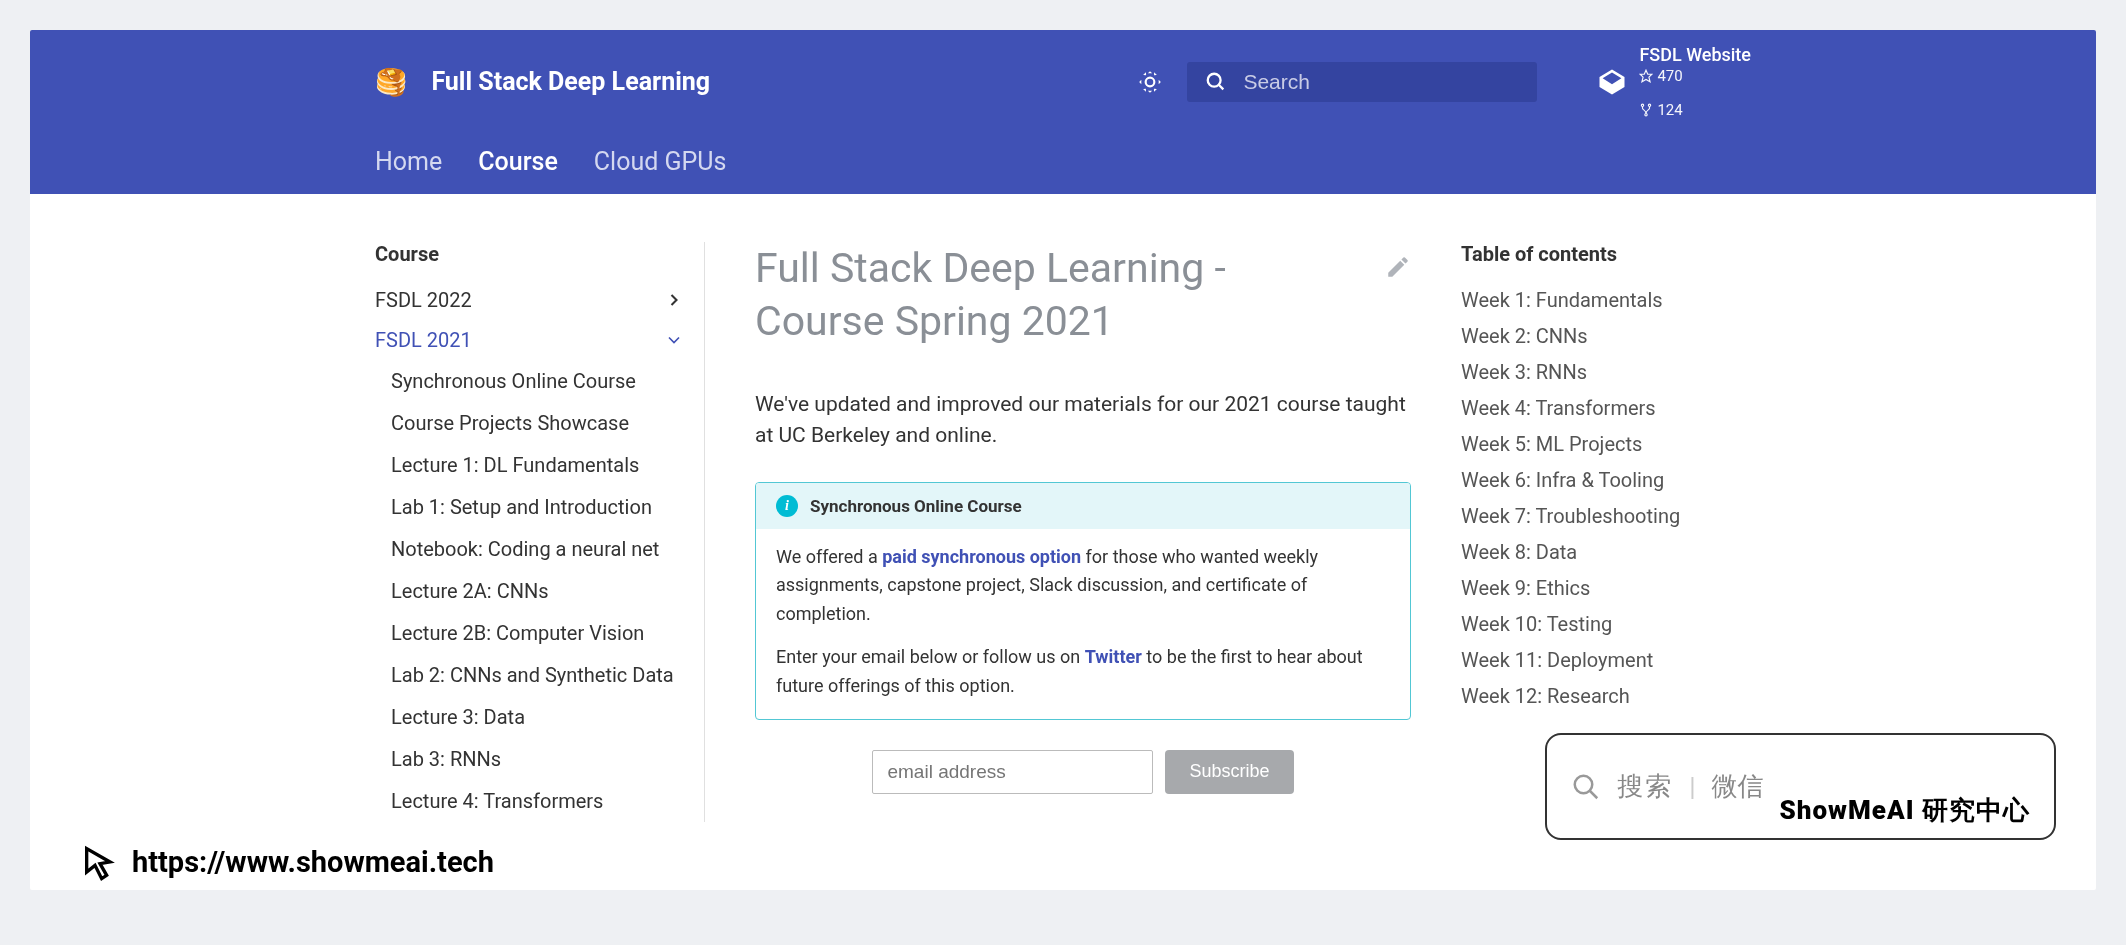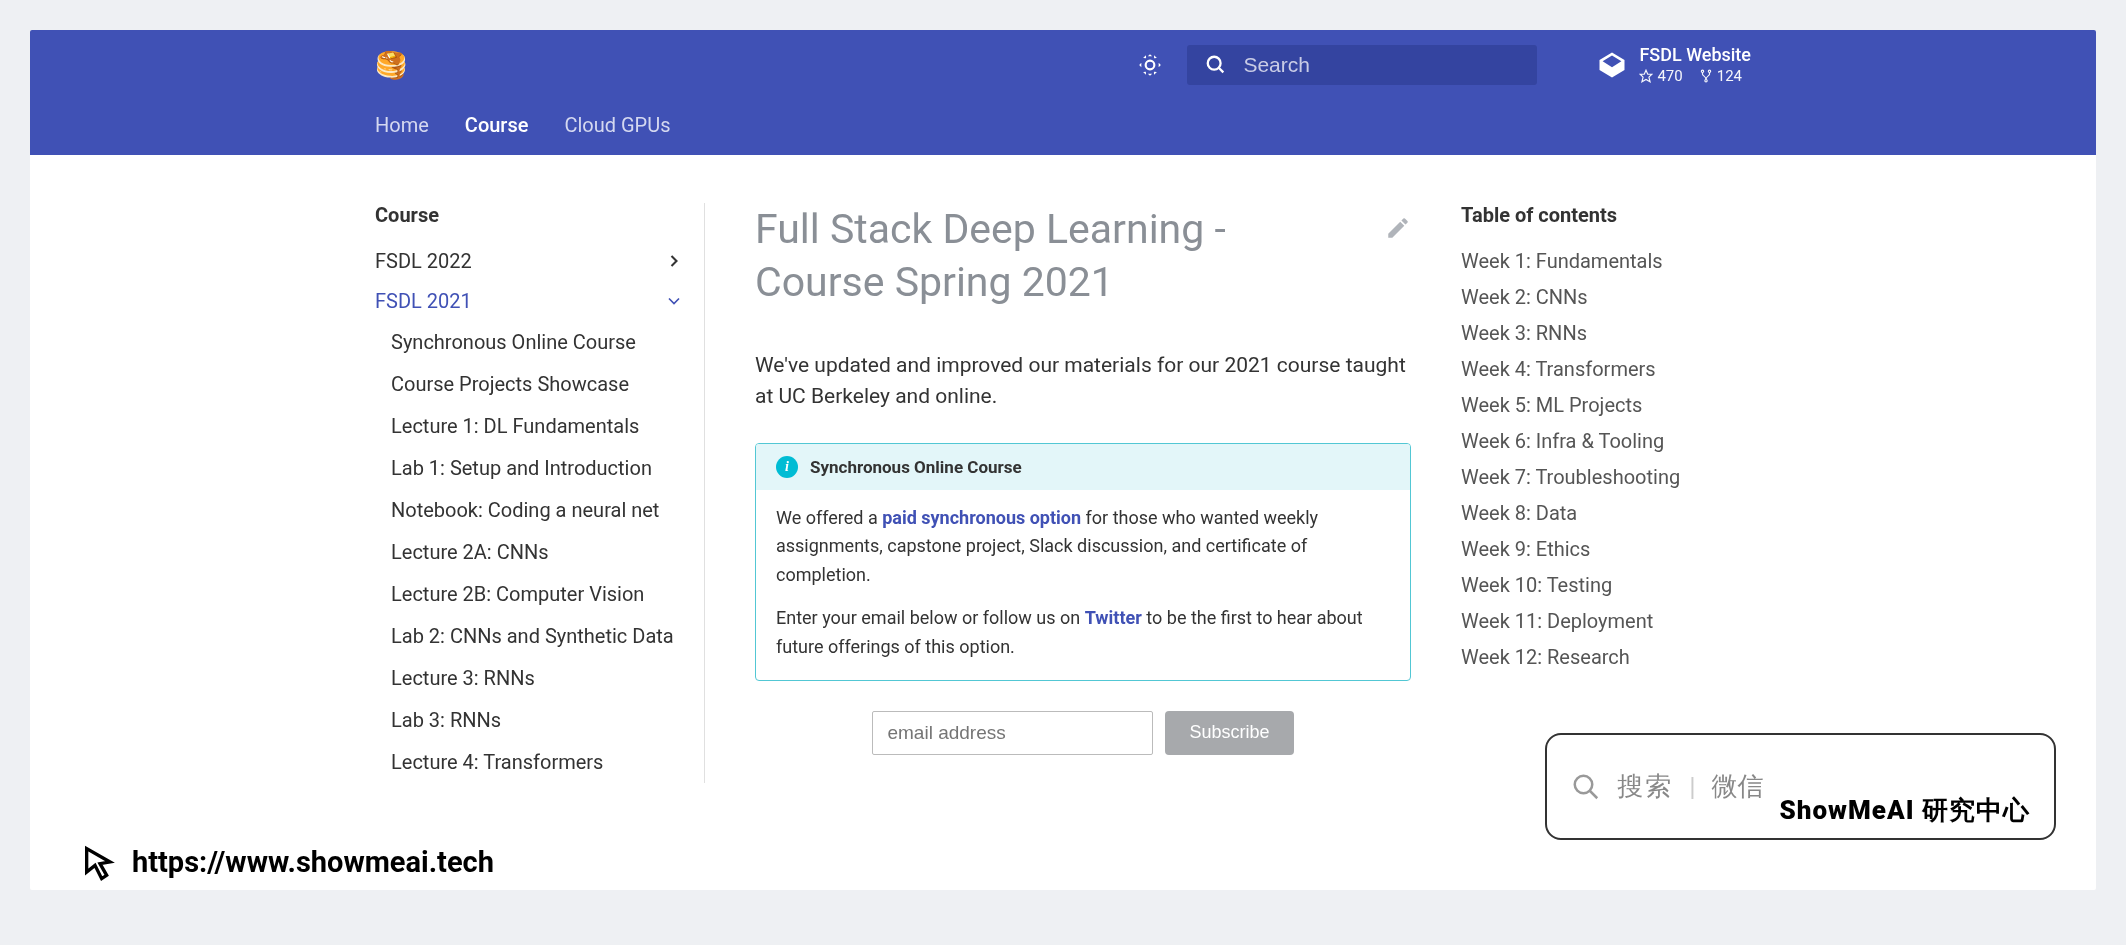--- a/index.html
+++ b/index.html
@@ -11,24 +11,24 @@
 .site-title { font-size: 25px; font-weight: 700; flex-shrink: 0; }
 .header-spacer { flex: 1; }
 .theme-toggle { margin-right: 24px; cursor: pointer; display: flex; align-items: center; }
 .search-box { background: #3444a0; display: flex; align-items: center; padding: 8px 18px; border-radius: 3px; width: 350px; margin-right: 60px; }
 .search-box input { background: transparent; border: none; color: #fff; font-size: 21px; outline: none; width: 100%; }
 .search-box input::placeholder { color: #c9cce6; }
 .search-icon { margin-right: 16px; }
 .repo-info { display: flex; align-items: center; gap: 12px; color: #fff; font-size: 16px; }
 .repo-meta { display: flex; flex-direction: column; }
 .repo-name { font-weight: 500; font-size: 18px; }
-.repo-stats { display: flex; gap: 16px; font-size: 15px; opacity: 0.95; margin-top: 2px; }
+.repo-stats { display: flex; gap: 16px; font-size: 15px; opacity: 0.95; margin-top: 2px; flex-direction: column; }
 .repo-stat { display: flex; align-items: center; gap: 4px; }
 .header-nav { display: flex; gap: 36px; padding: 14px 0 18px 0; max-width: 1680px; margin: 0 auto; padding-left: 152px; }
-.header-nav a { color: #d4d8f0; text-decoration: none; font-size: 20px; cursor: pointer; }
+.header-nav a { color: #d4d8f0; text-decoration: none; font-size: 25px; cursor: pointer; }
 .header-nav a.active { color: #fff; font-weight: 500; }
 .content-wrapper { display: flex; max-width: 1680px; margin: 0 auto; padding: 0 152px; gap: 50px; padding-top: 48px; }
 .sidebar { width: 330px; flex-shrink: 0; border-right: 1px solid #e0e0e0; padding-right: 20px; }
 .sidebar-heading { font-size: 20px; font-weight: 700; margin-bottom: 14px; }
 .nav-item { display: flex; align-items: center; justify-content: space-between; padding: 8px 0; font-size: 20px; color: #333; cursor: pointer; }
 .nav-item.active { color: #4051b5; }
 .nav-sub { padding-left: 16px; }
 .nav-sub .nav-item { font-size: 20px; padding: 7px 0; line-height: 1.4; }
 .chevron { width: 20px; height: 20px; }
 .main { flex: 1; min-width: 0; }
@@ -61,20 +61,21 @@
 .bottom-url { font-size: 29px; font-weight: 700; color: #000; }
 svg { display: block; }
 </style>
 </head>
 <body>
 
 <div class="page-frame">
   <header class="header">
     <div class="header-top">
       <span class="logo-icon">🥞</span>
+      <span class="site-title">Full Stack Deep Learning</span>
       <div class="header-spacer"></div>
       <span class="theme-toggle">
         <svg width="26" height="26" viewBox="0 0 24 24" fill="#fff">
             <path d="M12 7a5 5 0 100 10 5 5 0 000-10zm0 8a3 3 0 110-6 3 3 0 010 6zM12 2l2 2h-4l2-2zm0 20l-2-2h4l-2 2zM4 10l-2 2 2 2v-4zm16 0v4l2-2-2-2zM5.6 5.6l2.8.1-.1-2.8-2.7 2.7zm12.8 12.8l-2.8-.1.1 2.8 2.7-2.7zM18.4 5.6l-2.7-2.7.1 2.8 2.6-.1zM5.6 18.4l2.7 2.7-.1-2.8-2.6.1z"></path>
           </svg>
       </span>
       <div class="search-box">
         <span class="search-icon">
           <svg width="22" height="22" viewBox="0 0 24 24" fill="none" stroke="#fff" stroke-width="2.5">
               <circle cx="10" cy="10" r="7"></circle>
@@ -140,21 +141,21 @@
           </div>
           <div class="nav-sub">
             <div class="nav-item">Synchronous Online Course</div>
             <div class="nav-item">Course Projects Showcase</div>
             <div class="nav-item">Lecture 1: DL Fundamentals</div>
             <div class="nav-item">Lab 1: Setup and Introduction</div>
             <div class="nav-item">Notebook: Coding a neural net</div>
             <div class="nav-item">Lecture 2A: CNNs</div>
             <div class="nav-item">Lecture 2B: Computer Vision</div>
             <div class="nav-item">Lab 2: CNNs and Synthetic Data</div>
-            <div class="nav-item">Lecture 3: RNNs</div>
+            <div class="nav-item">Lecture 3: Data</div>
             <div class="nav-item">Lab 3: RNNs</div>
             <div class="nav-item">Lecture 4: Transformers</div>
           </div>
         </div>
     </aside>
 
     <main class="main">
       <div class="article-title-row">
         <h1 class="article-title">Full Stack Deep Learning - Course Spring 2021</h1>
         <span class="edit-icon">

